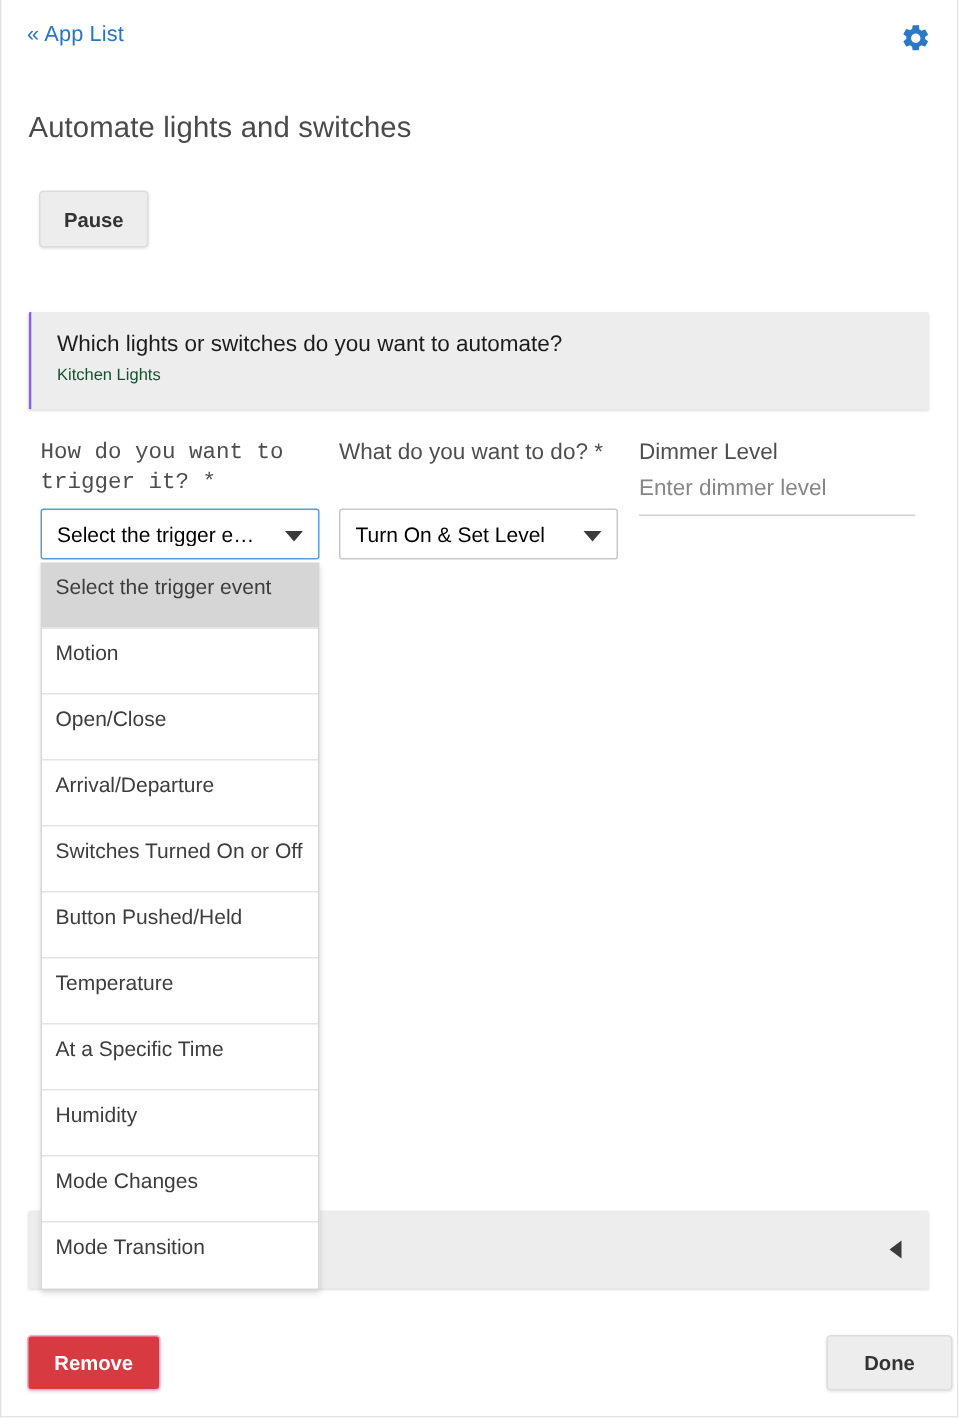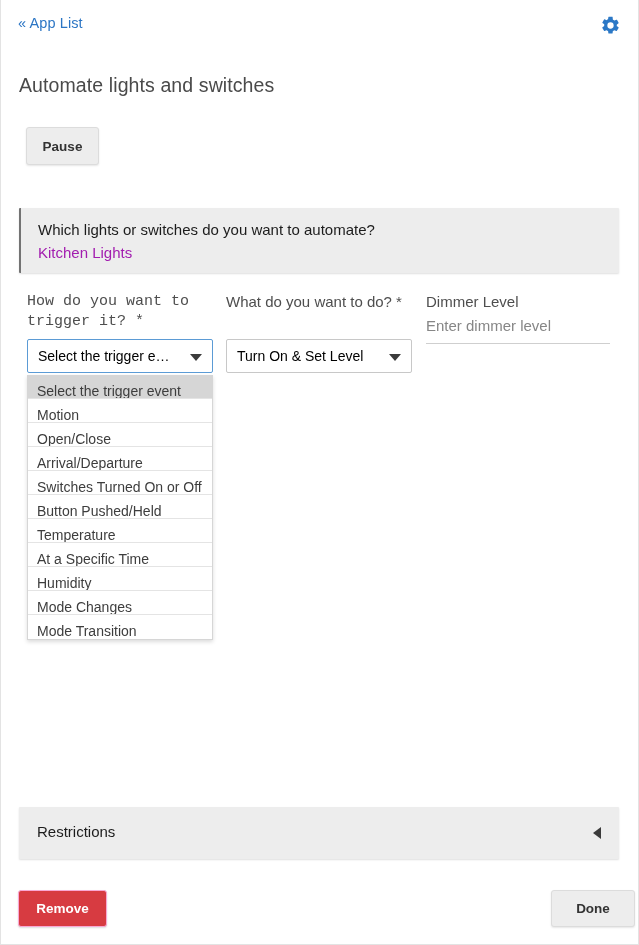--- a/index.html
+++ b/index.html
@@ -85,39 +85,39 @@
   }
 
   
   .device-banner {
     position: absolute;
     left: 18px;
     top: 208px;
     width: 600px;
     height: 65px;
     background: #ededed;
-    border-left: 2px solid #737373;
+    border-left: 2px solid #8b5cf6;
     box-sizing: border-box;
     box-shadow: 0 1px 2px rgba(0,0,0,0.13);
     border-radius: 1px;
   }
   .device-question {
     position: absolute;
     left: 17px;
     top: 13px;
     font-size: 15px;
     color: #1c1c1c;
     white-space: nowrap;
   }
   .device-value {
     position: absolute;
     left: 17px;
     top: 36px;
-    font-size: 15px;
-    color: #a21caf;
+    font-size: 11px;
+    color: #14532d;
     text-decoration: none;
     cursor: pointer;
     white-space: nowrap;
   }
 
   
   .field {
     position: absolute;
     top: 292px;
   }
@@ -196,21 +196,21 @@
     top: 375px;
     width: 186px;
     background: #ffffff;
     border: 1px solid #d6d6d6;
     border-top: none;
     box-sizing: border-box;
     box-shadow: 0 2px 4px rgba(0,0,0,0.14);
     z-index: 20;
   }
   .dropdown-option {
-    height: 24px;
+    height: 44px;
     line-height: 32px;
     padding: 0 9px;
     font-size: 14px;
     color: #3d3d3d;
     border-bottom: 1px solid #e4e4e4;
     white-space: nowrap;
     overflow: hidden;
     cursor: pointer;
     box-sizing: border-box;
   }

